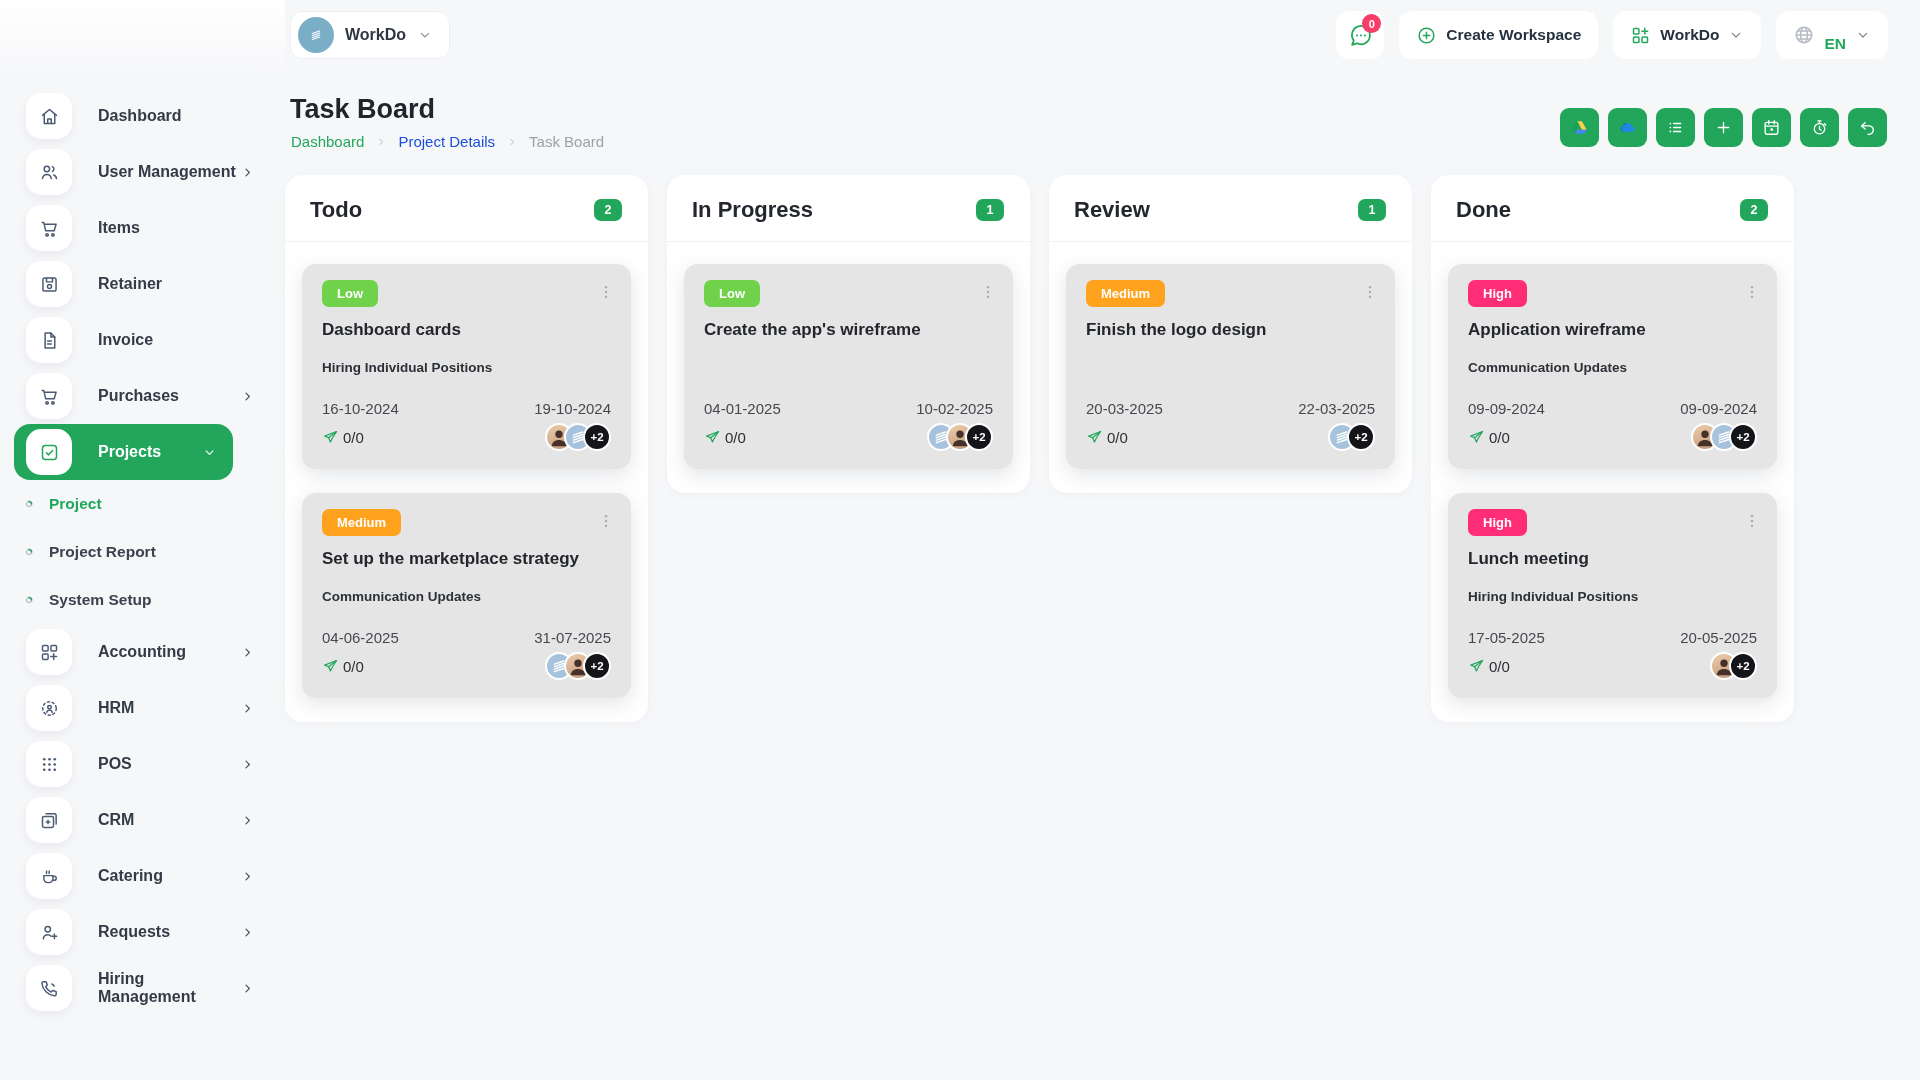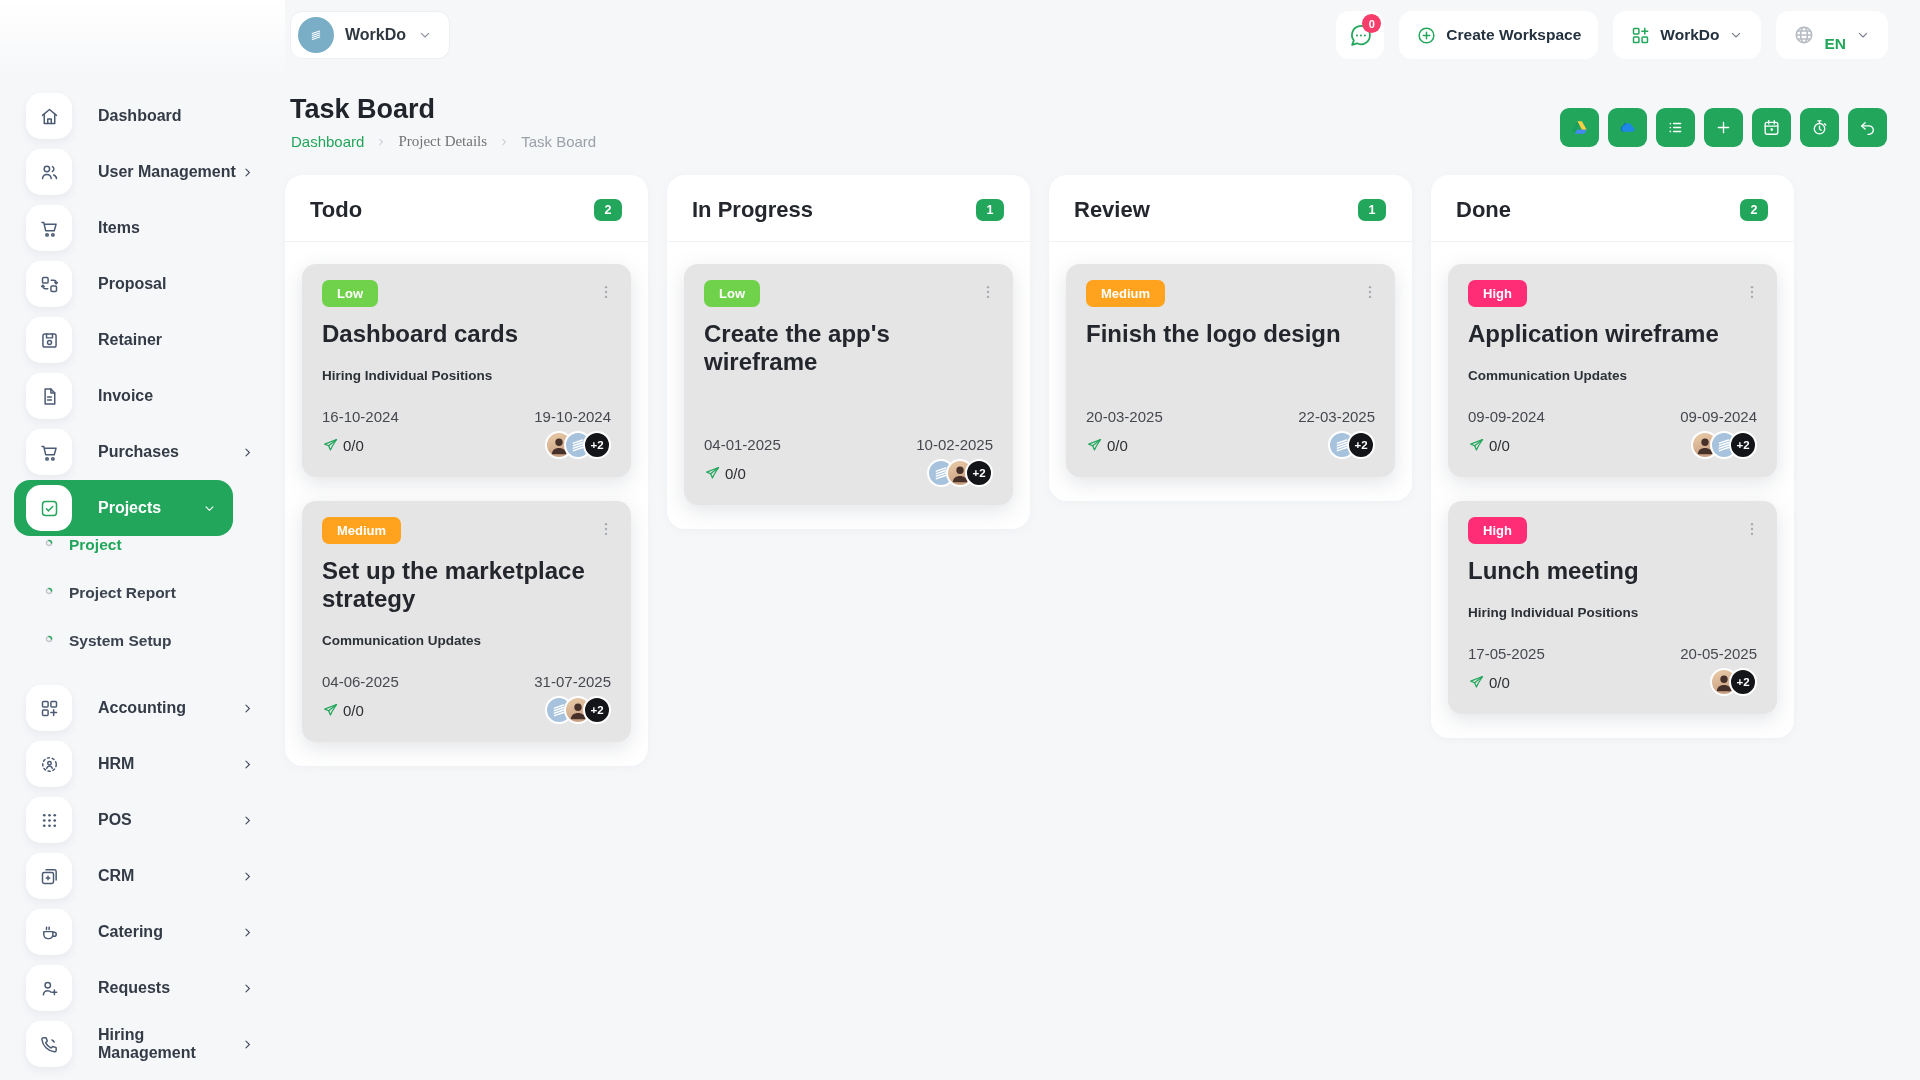--- a/index.html
+++ b/index.html
@@ -17,21 +17,21 @@
   .side-item .tile { width:46px; height:46px; border-radius:15px; background:#fff;
         box-shadow:0 4px 10px rgba(30,40,60,.06); display:flex; align-items:center; justify-content:center;
         color:#4c5b74; flex:0 0 46px; }
   .side-item .lbl { margin-left:26px; font-size:16px; font-weight:700; color:#333b47; }
   .side-item .chev { margin-left:auto; margin-right:30px; color:#41495a; }
   .side-item.active { background:var(--primary); border-radius:16px; margin:0 52px 0 14px;
         padding-left:12px; height:56px; }
   .side-item.active .lbl { color:#fff; }
   .side-item.active .chev { color:#fff; margin-right:16px; }
   .side-item.active .tile { color:var(--primary); box-shadow:none; }
-  .side-sub { display:flex; align-items:flex-start; height:48px; padding-left:42px; cursor:pointer; }
+  .side-sub { display:flex; align-items:center; height:48px; padding-left:22px; cursor:pointer; }
   .side-sub .ring { flex:0 0 14px; }
   .side-sub .lbl { margin-left:13px; font-size:15.5px; font-weight:700; color:#3b434f; }
   .side-sub.active .lbl { color:var(--primary); }
 
   
   .workspace-pill { position:absolute; left:290px; top:11px; height:48px; background:#fff;
         border:1px solid #edeff2; border-radius:12px; display:flex; align-items:center;
         padding:0 16px 0 7px; gap:11px; cursor:pointer; }
   .ws-logo { width:36px; height:36px; border-radius:50%; background:#79aec6; display:flex;
         align-items:center; justify-content:center; color:#fff; }
@@ -50,21 +50,21 @@
   .pill-btn .green { color:var(--primary); }
   .pill-btn .muted { color:#b6bcc4; }
   .pill-btn .chev { color:#79818c; }
   .lang-code { color:var(--primary); font-weight:700;margin-top:17px; }
 
   
   .page-title { position:absolute; left:290px; top:94px; font-size:27px; font-weight:700; color:#20252b; }
   .breadcrumb { position:absolute; left:291px; top:133px; display:flex; align-items:center; gap:11px;
         font-size:15px; }
   .breadcrumb .bc-link { color:var(--primary); cursor:pointer; }
-  .breadcrumb .bc-mid { color:#737373; cursor:pointer;font-family:Liberation Serif, serif; }
+  .breadcrumb .bc-mid { color:#1d4ed8; cursor:pointer; }
   .breadcrumb .bc-cur { color:#9ba1a9; }
   .breadcrumb .sep { color:#a9afb7; }
 
   .toolbar { position:absolute; top:108px; right:33px; display:flex; gap:9px; }
   .tbtn { width:39px; height:39px; border:none; border-radius:9px; background:var(--primary);
         display:flex; align-items:center; justify-content:center; color:#fff; cursor:pointer; }
 
   
   .board { position:absolute; left:285px; top:175px; display:flex; gap:19px; }
   .column { width:363px; background:#fff; border-radius:18px; box-shadow:0 2px 8px rgba(140,150,165,.07);
@@ -78,21 +78,21 @@
 
   .card { background:#e5e5e5; border-radius:14px; padding:16px 20px 16px; position:relative;
         box-shadow:0 6px 20px rgba(144,152,164,.25); cursor:grab; }
   .card-top { display:flex; align-items:flex-start; justify-content:space-between; }
   .badge { height:27px; padding:0 15px; border-radius:7px; color:#fff; font-size:13px; font-weight:600;
         display:inline-flex; align-items:center; }
   .badge.low { background:var(--low); }
   .badge.medium { background:var(--medium); }
   .badge.high { background:var(--high); }
   .kebab { color:#a6abb3; margin-top:3px; margin-right:-4px; cursor:pointer; }
-  .card-title { margin-top:13px; font-size:24px; font-weight:700; color:#23262c; }
+  .card-title { margin-top:13px; font-size:17px; font-weight:700; color:#23262c; }
   .card-milestone { margin-top:20px; font-size:13.5px; font-weight:700; color:#2c3137; min-height:17px; }
   .card-dates { margin-top:23px; display:flex; justify-content:space-between; font-size:15px; color:#45494f; }
   .card-foot { margin-top:4px; display:flex; justify-content:space-between; align-items:center; height:32px; }
   .progress { display:flex; align-items:center; gap:4px; font-size:15px; color:#2b2e33; }
   .progress .icon-slot { color:var(--primary); }
   .avatars { display:flex; align-items:center; }
   .avatar { width:28px; height:28px; border-radius:50%; border:2px solid #fff; margin-left:-9px;
         display:flex; align-items:center; justify-content:center; overflow:hidden; }
   .avatar:first-child { margin-left:0; }
   .avatar.photo { background:linear-gradient(160deg,#e4c3a1 20%,#caa183 80%); color:#45302a; }
@@ -133,33 +133,20 @@
       </div>
       <div class="side-item">
         <span class="tile icon-slot">
           <svg xmlns="http://www.w3.org/2000/svg" viewBox="0 0 24 24" fill="none" stroke="currentColor" stroke-width="1.7" stroke-linecap="round" stroke-linejoin="round" width="21" height="21">
             <path d="M3.5 5.2h2l2.1 9.3h9.8l2.1-7.3H6.2"></path>
             <circle cx="9.2" cy="19.3" r="1.4"></circle>
             <circle cx="15.9" cy="19.3" r="1.4"></circle>
           </svg>
         </span>
         <span class="lbl">Items</span>
-      </div>
-      <div class="side-item">
-        <span class="tile icon-slot">
-          <svg xmlns="http://www.w3.org/2000/svg" viewBox="0 0 24 24" fill="none" stroke="currentColor" stroke-width="1.7" stroke-linecap="round" stroke-linejoin="round" width="21" height="21">
-            <rect x="4" y="4" width="6.4" height="6.4" rx="1.4"></rect>
-            <rect x="13.6" y="13.6" width="6.4" height="6.4" rx="1.4"></rect>
-            <path d="M14 7.2h2.7a2.9 2.9 0 0 1 2.9 2.9v.7"></path>
-            <path d="m18.1 9.6 1.5 1.6 1.4-1.5"></path>
-            <path d="M10 16.8H7.3a2.9 2.9 0 0 1-2.9-2.9v-.7"></path>
-            <path d="m5.9 14.4-1.5-1.6-1.4 1.5"></path>
-          </svg>
-        </span>
-        <span class="lbl">Proposal</span>
       </div>
       <div class="side-item">
         <span class="tile icon-slot">
           <svg xmlns="http://www.w3.org/2000/svg" viewBox="0 0 24 24" fill="none" stroke="currentColor" stroke-width="1.7" stroke-linecap="round" stroke-linejoin="round" width="21" height="21">
             <rect x="4.5" y="4.5" width="15" height="15" rx="2.2"></rect>
             <path d="M8.6 4.5V9h6.8V4.5"></path>
             <circle cx="12" cy="14.4" r="2.3"></circle>
           </svg>
         </span>
         <span class="lbl">Retainer</span>

